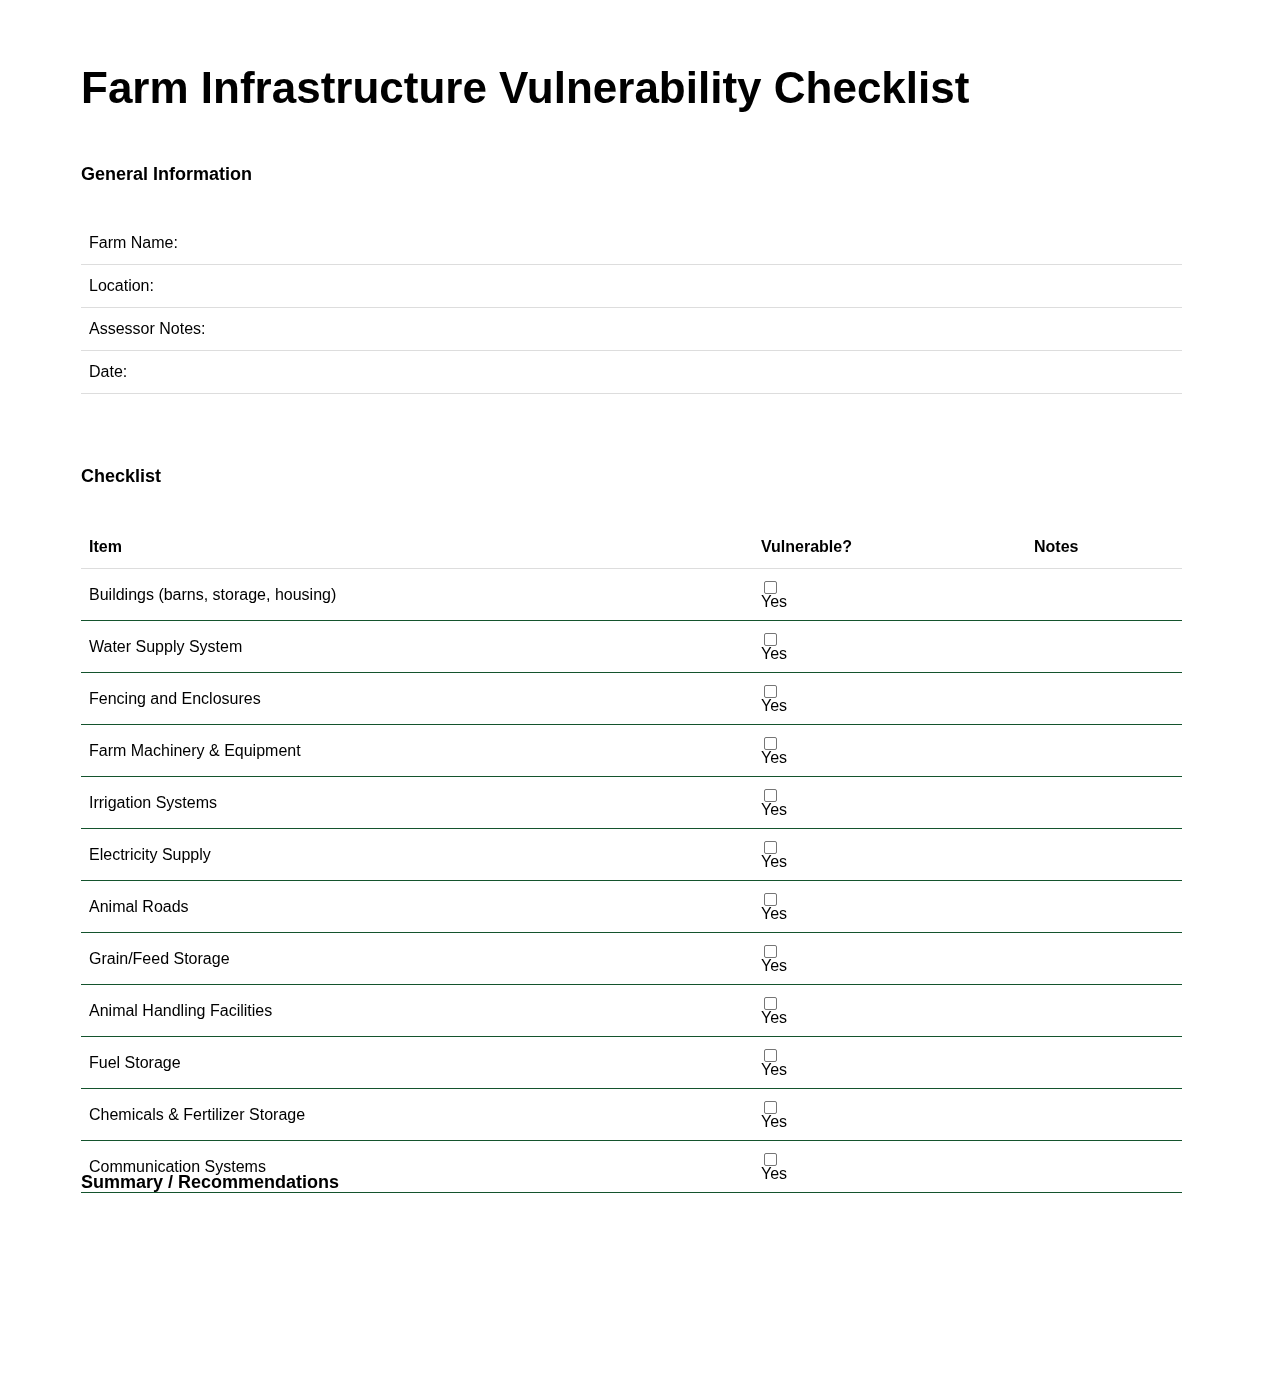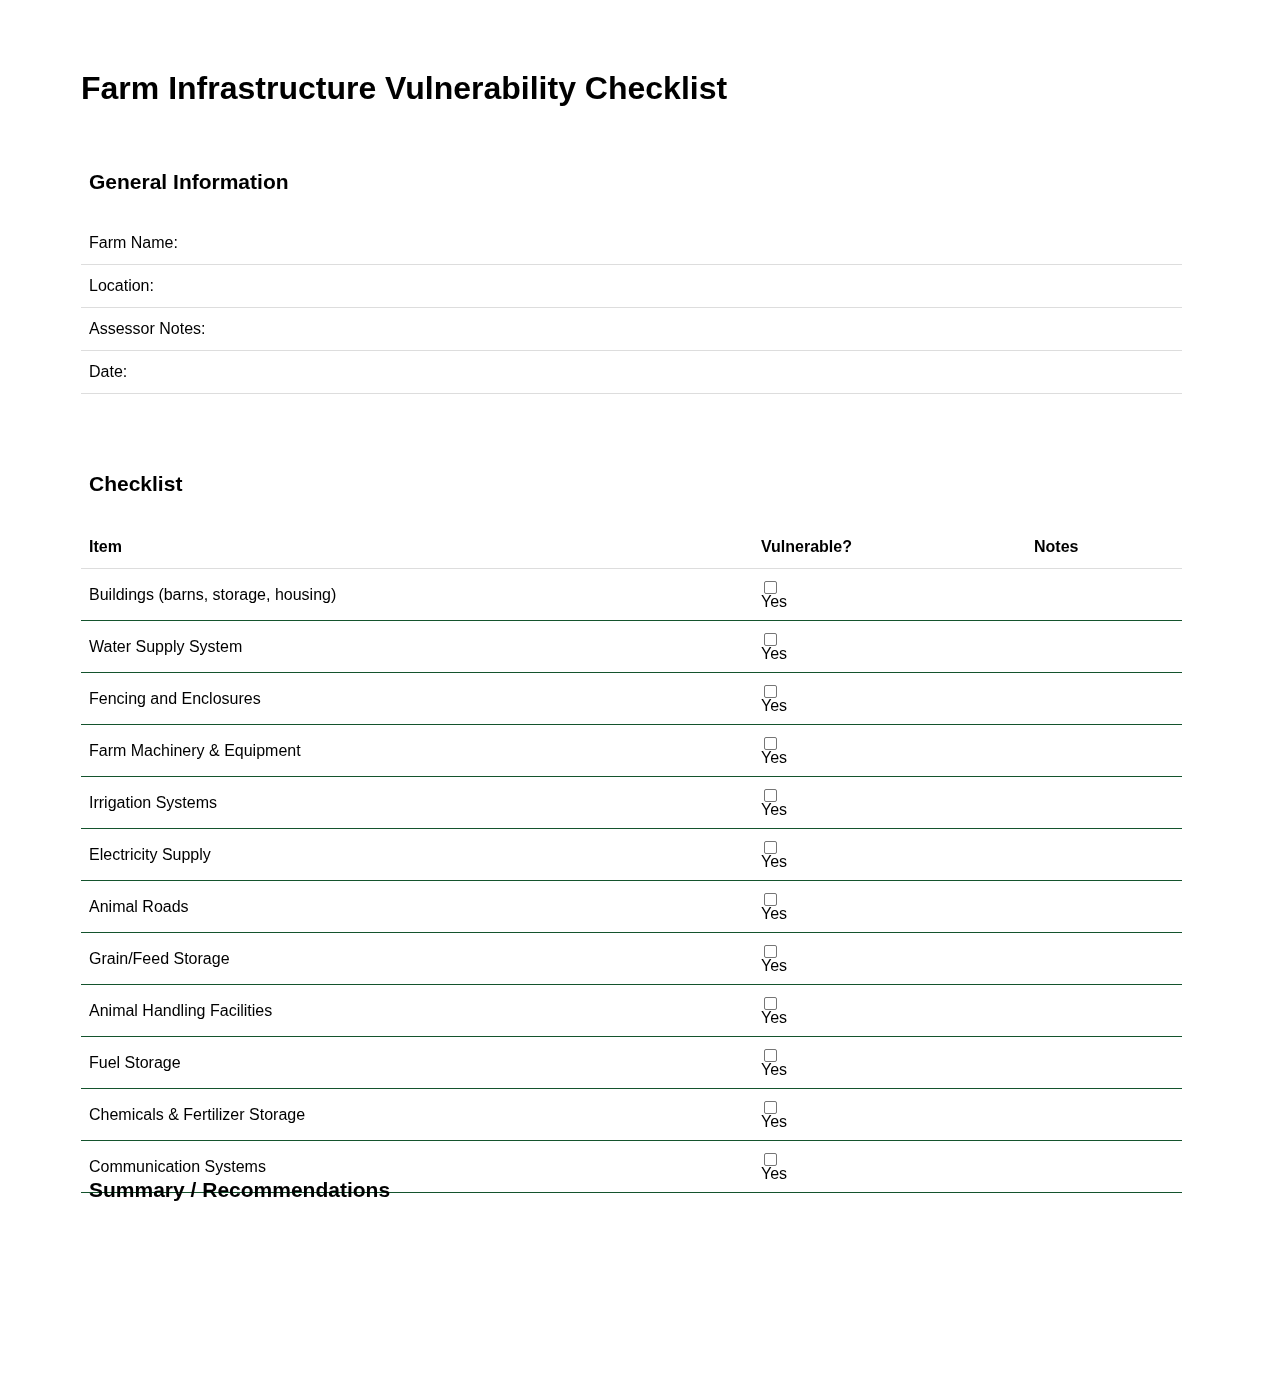--- a/index.html
+++ b/index.html
@@ -19,28 +19,28 @@
       position: absolute;
       left: 81px;
       top: 0;
       width: 1101px;
     }
     h1 {
       margin: 0;
       position: absolute;
       top: 66px;
       left: 0;
-      font-size: 32px;
+      font-size: 44px;
       font-weight: bold;
       line-height: 44px;
       white-space: nowrap;
     }
     h2 {
-      margin: 8px;
-      font-size: 21px;
+      margin: 0;
+      font-size: 18px;
       font-weight: bold;
       line-height: 26px;
       position: absolute;
       left: 0;
       white-space: nowrap;
     }
     .h-general { top: 161px; }
     .h-checklist { top: 463px; }
     .h-summary { top: 1169px; }
 

